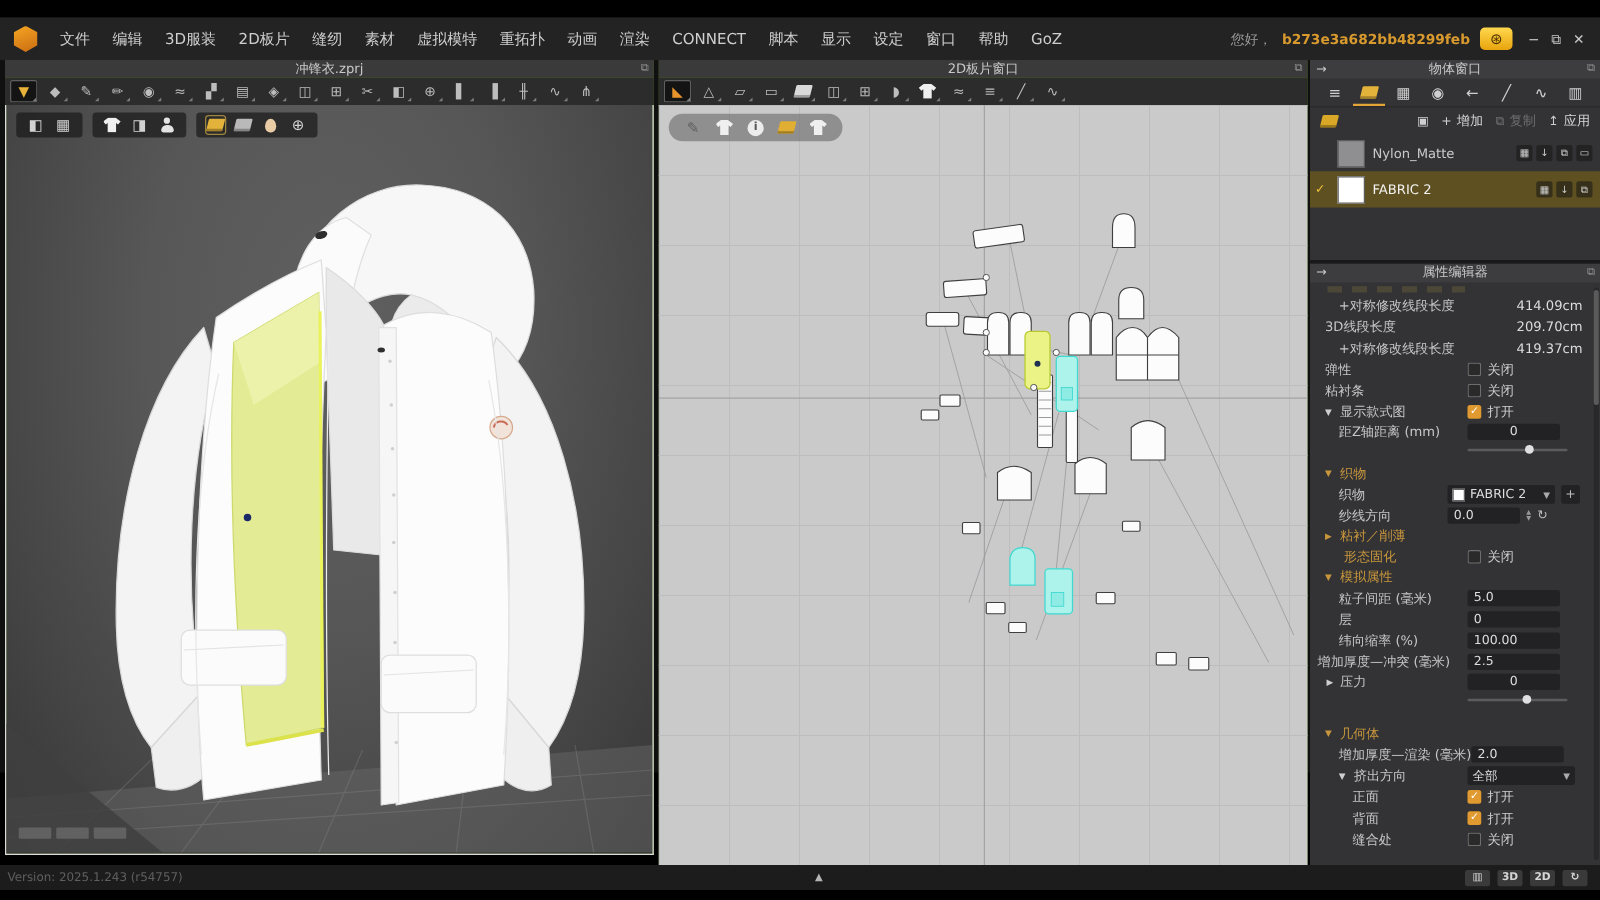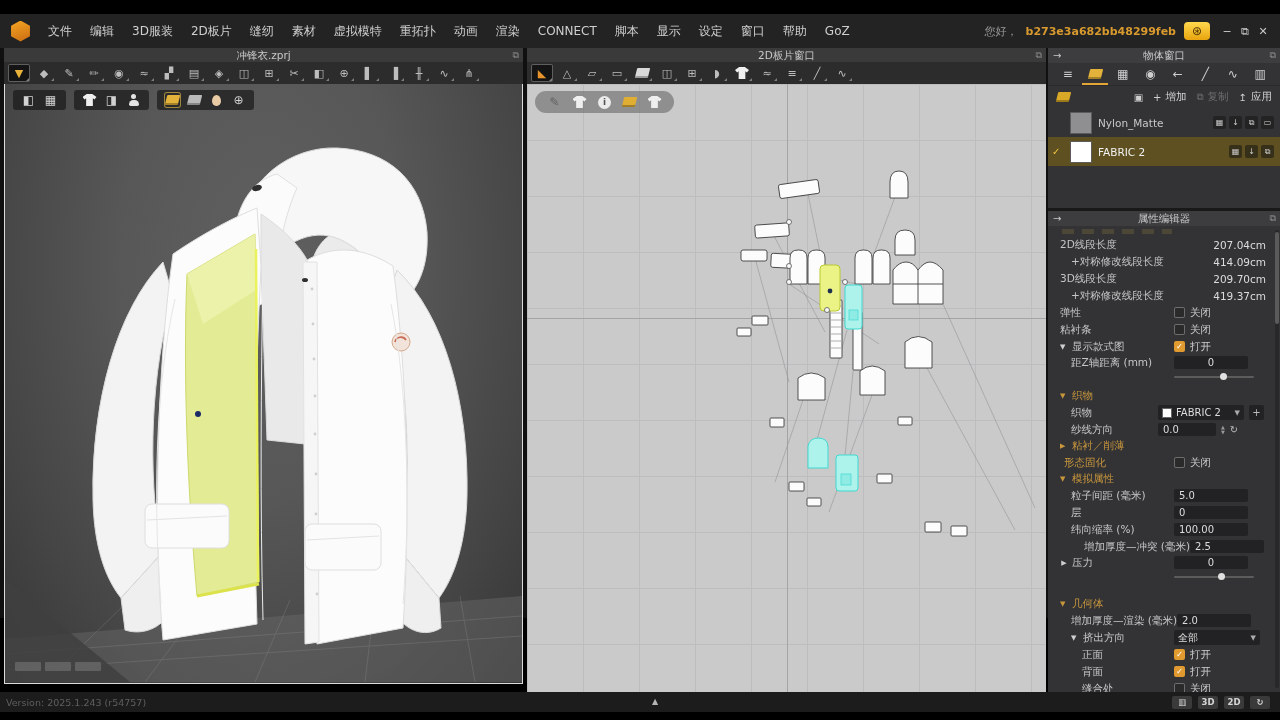--- a/index.html
+++ b/index.html
@@ -575,28 +575,20 @@
       </div>
     <div id="obj-spacer"></div>
     <div id="panel-divider"></div>
     <div class="panel-header">
       <span class="ph-arrow">→</span>
       <span>属性编辑器</span>
       <span class="float-ico">⧉</span>
     </div>
     <div id="props-body">
       <div id="clipped-row"></div>
-    <div class="p-row">
-          <div class="p-left" style="padding-left: 12px;">
-            <span class="p-label">2D线段长度</span>
-          </div>
-          <div class="p-right" style="justify-content: flex-end;">
-            <span class="p-val">207.04cm</span>
-          </div>
-        </div>
         <div class="p-row">
           <div class="p-left" style="padding-left: 23px;">
             <span class="p-label">+对称修改线段长度</span>
           </div>
           <div class="p-right" style="justify-content: flex-end;">
             <span class="p-val">414.09cm</span>
           </div>
         </div>
         <div class="p-row">
           <div class="p-left" style="padding-left: 12px;">
@@ -687,21 +679,21 @@
           </div>
         </div>
         <div class="p-row h-sec">
           <div class="p-left" style="padding-left: 12px;">
             <span class="exp org">▶</span>
             <span class="p-label org">粘衬／削薄</span>
           </div>
           <div class="p-right"></div>
         </div>
         <div class="p-row">
-          <div class="p-left" style="padding-left: 16px;">
+          <div class="p-left" style="padding-left: 27px;">
             <span class="p-label org">形态固化</span>
           </div>
           <div class="p-right">
             <span class="cb">✓</span>
             <span class="cb-state">关闭</span>
           </div>
         </div>
         <div class="p-row h-sec">
           <div class="p-left" style="padding-left: 12px;">
             <span class="exp org">▼</span>
@@ -727,21 +719,21 @@
         </div>
         <div class="p-row">
           <div class="p-left" style="padding-left: 23px;">
             <span class="p-label">纬向缩率 (%)</span>
           </div>
           <div class="p-right">
             <div class="ibox">100.00</div>
           </div>
         </div>
         <div class="p-row">
-          <div class="p-left" style="padding-left: 36px;">
+          <div class="p-left" style="padding-left: 6px;">
             <span class="p-label">增加厚度—冲突 (毫米)</span>
           </div>
           <div class="p-right">
             <div class="ibox">2.5</div>
           </div>
         </div>
         <div class="p-row tall">
           <div class="p-left" style="padding-left: 12px;">
             <span class="exp">▶</span>
             <span class="p-label">压力</span>

